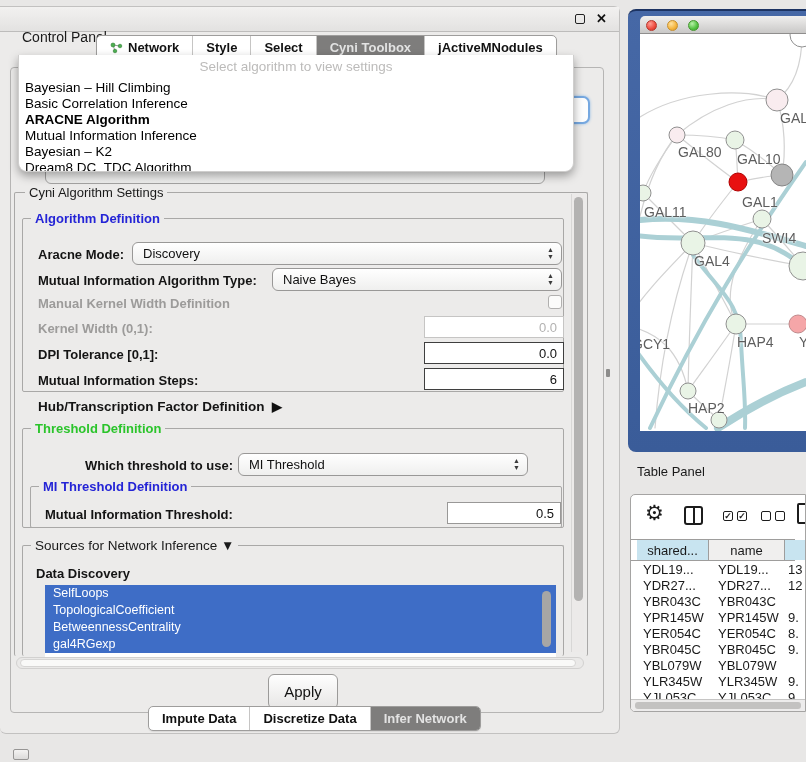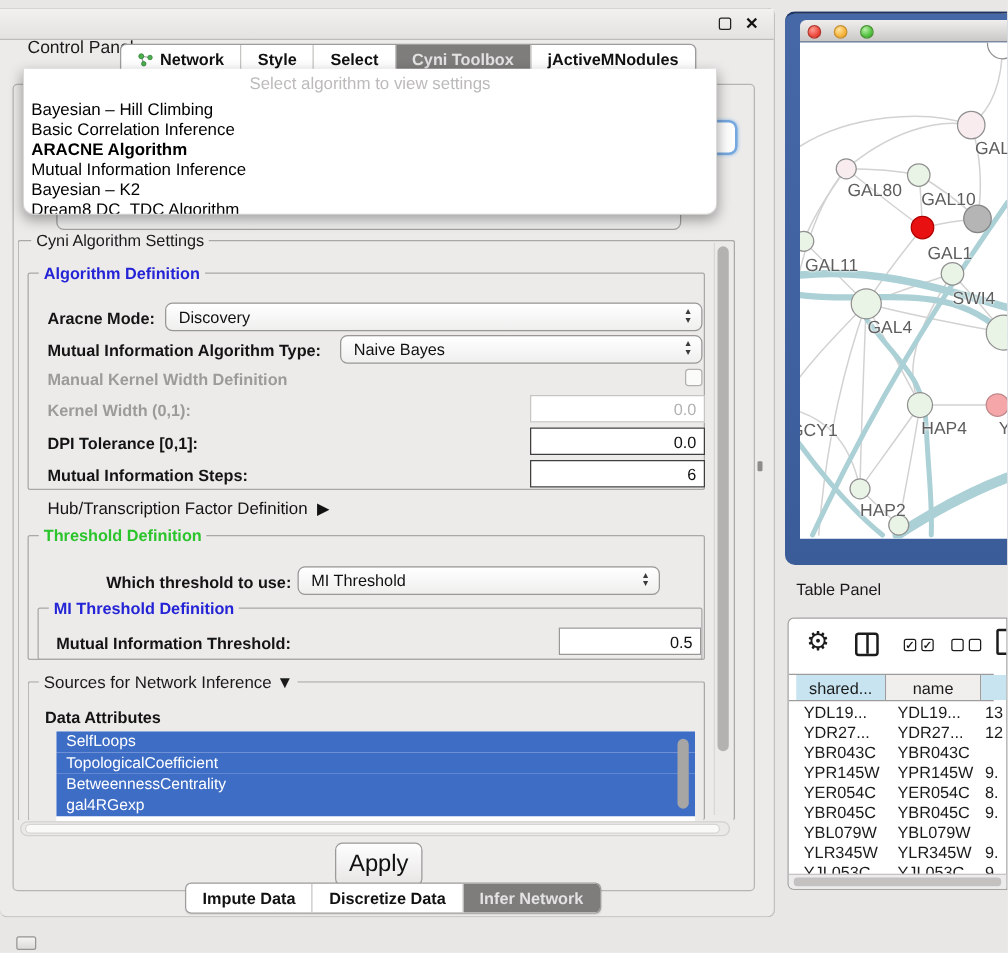--- a/index.html
+++ b/index.html
@@ -71,21 +71,21 @@
 
   
   #v-scroll { position:absolute; left:571px; top:194px; width:13px; height:458px; background:#eceae9; border-left:1px solid #d8d7d6; }
   #v-thumb { position:absolute; left:2px; top:3px; width:9px; height:404px; background:#b3b2b1; border-radius:5px; }
   #h-scroll { position:absolute; left:16px; top:657px; width:568px; height:12px; background:#eae9e8;
     border:1px solid #d2d1d0; border-radius:6px; }
   #h-thumb { position:absolute; left:3px; top:1px; width:556px; height:8px; background:#f9f9f8; border:1px solid #d6d5d4; border-radius:4px; }
 
   #apply-btn { position:absolute; left:268px; top:674px; width:70px; height:35px;
     background:linear-gradient(#fefefe,#e7e6e5); border:1px solid #9b9a99; border-radius:6px;
-    font-size:19px; color:#111; display:flex; align-items:center; justify-content:center; }
+    font-size:15px; color:#111; display:flex; align-items:center; justify-content:center; }
 
   #splitter-dot { position:absolute; left:606px; top:369px; width:4px; height:8px; background:#8d8c8b; border-radius:1px; }
   #mini-icon { position:absolute; left:13px; top:749px; width:16px; height:11px; border:1px solid #969594;
     border-radius:2px; background:linear-gradient(#f4f3f2,#dcdbda); }
 
   
   #net-window { position:absolute; left:628px; top:9px; width:178px; height:443px;
     background:linear-gradient(#4668a6,#3a5c99); border-top:2px solid #1d3463; border-radius:8px 0 0 8px; }
   #net-titlebar { position:absolute; left:12px; top:5px; width:166px; height:18px;
     background:linear-gradient(#f0efee,#c9c8c7); border-bottom:1px solid #8f8e8d; border-radius:5px 0 0 0; }
@@ -194,21 +194,21 @@
   </div>
   <span class="lbl" style="left:38px; top:347px;">DPI Tolerance [0,1]:</span>
   <div class="field strong" style="left:424px; top:342px; width:140px; height:22px;">
     <span>0.0</span>
   </div>
   <span class="lbl" style="left:38px; top:373px;">Mutual Information Steps:</span>
   <div class="field strong" style="left:424px; top:368px; width:140px; height:22px;">
     <span>6</span>
   </div>
 
-  <span class="lbl" style="left:38px; top:399px; font-weight:normal; font-size:13.5px;">
+  <span class="lbl" style="left:38px; top:399px; font-weight:bold; font-size:13.5px;">
     <span>Hub/Transcription Factor Definition</span>&nbsp;
     <span class="arrow-right">▶</span>
   </span>
 
   <div class="group" style="left:22px; top:428px; width:542px; height:100px;">
     <span class="legend t-green">Threshold Definition</span>
   </div>
   <span class="lbl" style="left:85px; top:458px;">Which threshold to use:</span>
   <div class="combo" style="left:238px; top:453px; width:290px; height:23px;">
     <span>MI Threshold</span>
@@ -221,21 +221,21 @@
   <div class="field" style="left:447px; top:502px; width:114px; height:22px;">
     <span>0.5</span>
   </div>
 
   <div class="group" style="left:22px; top:545px; width:542px; height:111px; border-bottom:none;">
     <span class="legend t-plain" style="font-size:13.5px;">
       <span>Sources for Network Inference</span>
       <span>▼</span>
     </span>
   </div>
-  <span class="lbl" style="left:36px; top:566px;">Data Attributes</span>
+  <span class="lbl" style="left:36px; top:566px;">Data Discovery</span>
   <div id="attr-list">
     <div class="attr-item">SelfLoops</div>
     <div class="attr-item">TopologicalCoefficient</div>
     <div class="attr-item">BetweennessCentrality</div>
     <div class="attr-item">gal4RGexp</div>
     <div id="attr-thumb"></div>
   </div>
 
   <div id="v-scroll">
       <div id="v-thumb"></div>

